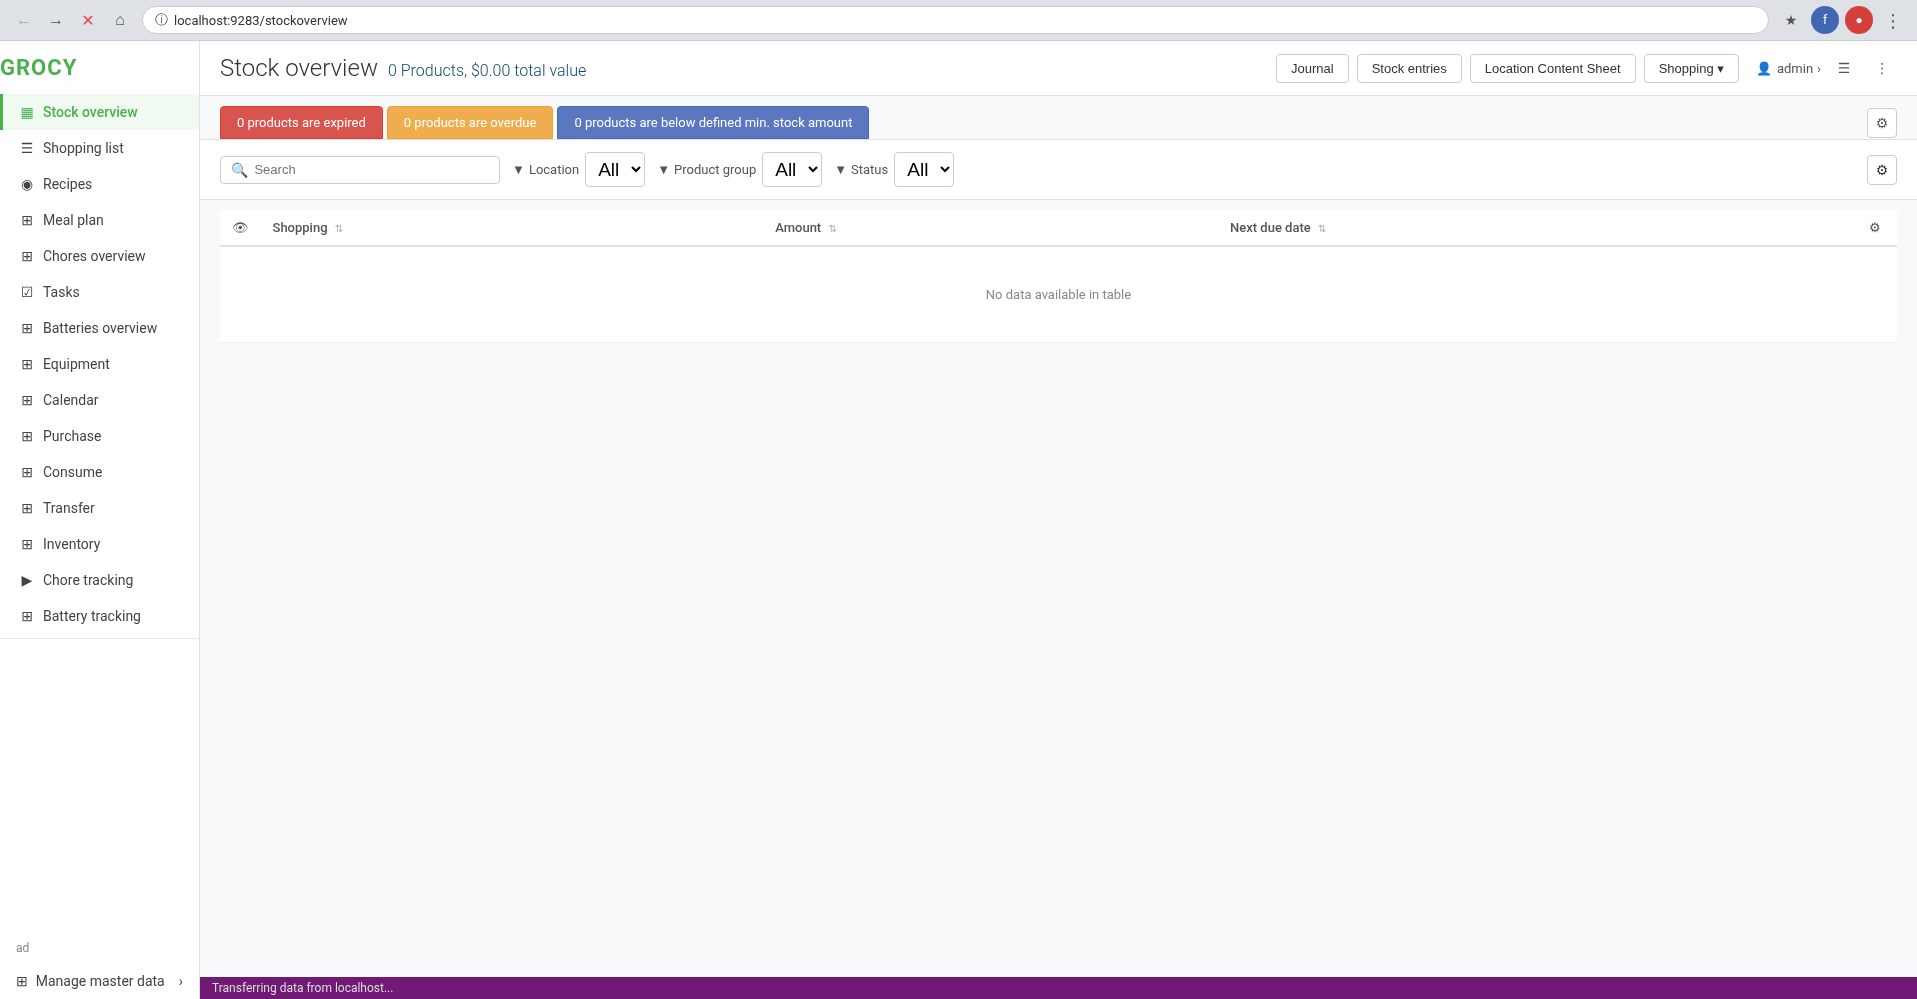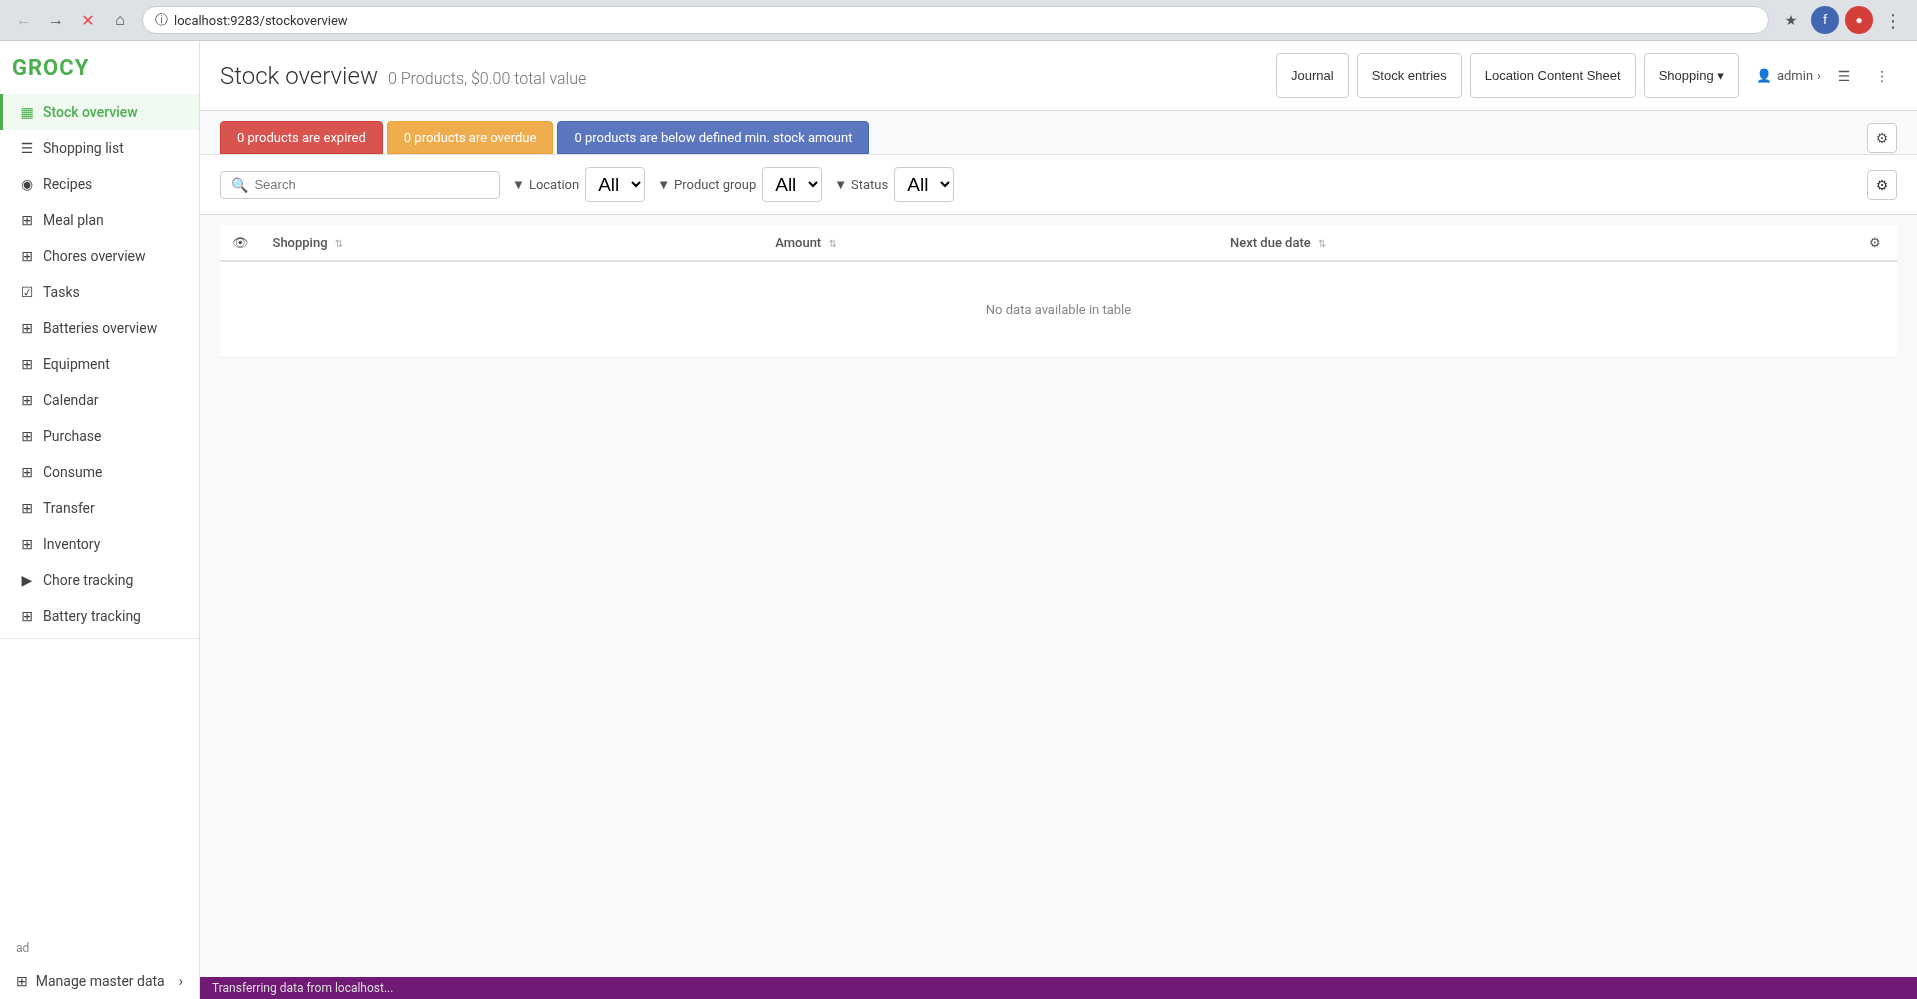--- a/index.html
+++ b/index.html
@@ -14,40 +14,40 @@
     .browser-address-bar .lock-icon { color: #555; }
     .browser-address-url { color: #333; font-size: 13px; }
     .browser-right-icons { display: flex; gap: 6px; align-items: center; }
     .browser-right-icon { width: 28px; height: 28px; border-radius: 50%; display: flex; align-items: center; justify-content: center; cursor: pointer; font-size: 14px; color: #555; }
 
     
     .app-container { display: flex; flex: 1; overflow: hidden; }
 
     
     .sidebar { width: 200px; background: #fff; border-right: 1px solid #e0e0e0; display: flex; flex-direction: column; overflow-y: auto; flex-shrink: 0; }
-    .sidebar-logo { padding: 14px 12px; }
+    .sidebar-logo { padding: 14px 0; }
     .sidebar-logo-text { font-size: 22px; font-weight: bold; color: #4caf50; letter-spacing: 1px; }
     .sidebar-item { display: flex; align-items: center; gap: 8px; padding: 10px 16px; cursor: pointer; color: #444; font-size: 14px; text-decoration: none; border-left: 3px solid transparent; }
     .sidebar-item.active { color: #4caf50; border-left: 3px solid #4caf50; background: #f0faf0; font-weight: 500; }
     .sidebar-item .item-icon { font-size: 14px; width: 16px; text-align: center; }
     .sidebar-divider { margin: 4px 0; border: none; border-top: 1px solid #e8e8e8; }
     .sidebar-footer { padding: 8px 16px; color: #888; font-size: 12px; margin-top: auto; }
     .manage-master-data { display: flex; align-items: center; justify-content: space-between; padding: 10px 16px; cursor: pointer; color: #444; font-size: 14px; }
     .manage-master-data-left { display: flex; align-items: center; gap: 8px; }
 
     
     .main-content { flex: 1; display: flex; flex-direction: column; overflow: hidden; }
 
     
     .top-bar { background: #fff; border-bottom: 1px solid #e0e0e0; padding: 12px 20px; display: flex; align-items: center; justify-content: space-between; flex-shrink: 0; }
     .page-title-area { display: flex; align-items: baseline; gap: 10px; }
     .page-title { font-size: 24px; font-weight: 300; color: #333; }
-    .page-subtitle { font-size: 16px; color: #737373; font-weight: 300; }
+    .page-subtitle { font-size: 16px; color: #0c4a6e; font-weight: 300; }
     .top-bar-actions { display: flex; align-items: center; gap: 8px; }
-    .top-bar-btn { padding: 14px 14px; border: 1px solid #ccc; border-radius: 4px; background: white; cursor: pointer; font-size: 13px; color: #333; }
+    .top-bar-btn { padding: 6px 14px; border: 1px solid #ccc; border-radius: 4px; background: white; cursor: pointer; font-size: 13px; color: #333; }
     .top-bar-user { display: flex; align-items: center; gap: 4px; margin-left: 10px; color: #555; font-size: 13px; cursor: pointer; }
     .top-bar-icon-btn { width: 30px; height: 30px; display: flex; align-items: center; justify-content: center; cursor: pointer; color: #555; border-radius: 4px; }
 
     
     .filter-tabs { display: flex; gap: 0; padding: 10px 20px 0; background: #f8f9fa; border-bottom: 1px solid #e0e0e0; flex-shrink: 0; }
     .filter-tab { padding: 8px 16px; border-radius: 4px 4px 0 0; font-size: 13px; cursor: pointer; border: 1px solid transparent; margin-right: 4px; }
     .filter-tab.expired { background: #d9534f; color: #ffffff; border-color: #d43f3a; }
     .filter-tab.overdue { background: #f0ad4e; color: white; border-color: #eea236; }
     .filter-tab.due-soon { background: #5bc0de; color: #333; border-color: #46b8da; }
     .filter-tab.min-stock { background: #5b77c0; color: white; border-color: #4a66af; }

